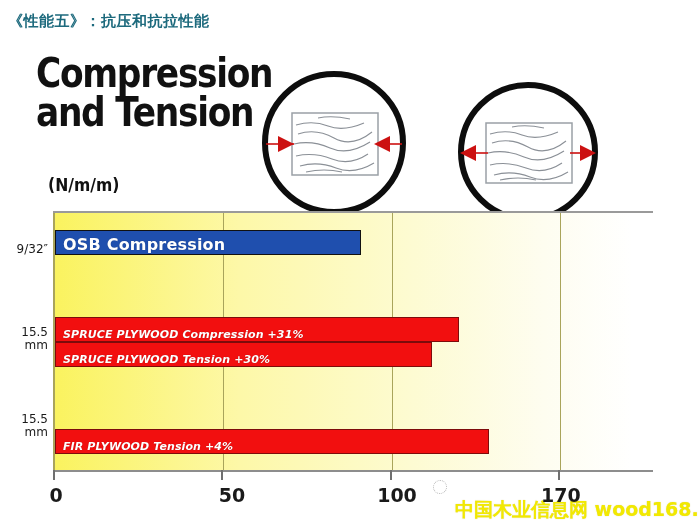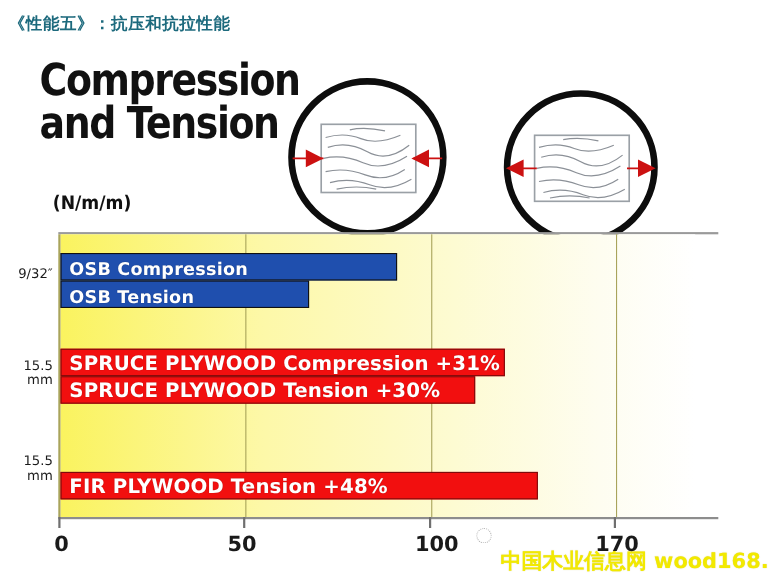--- a/index.html
+++ b/index.html
@@ -75,21 +75,21 @@
   }
   .bar.blue{background:#1f4fae;}
   .bar.red{background:#f20f0f;border-color:#7d0b0b;}
   .bar-text{
     color:#ffffff;font-weight:bold;
     font-family:"DejaVu Sans","Liberation Sans",sans-serif;
     white-space:nowrap;padding-left:7px;
     text-shadow:0 0 1px rgba(0,0,0,.35);
   }
   .bar.blue .bar-text{font-size:16px;letter-spacing:.2px;}
-  .bar.red .bar-text{font-size:18px;letter-spacing:.1px;}
+  .bar.red .bar-text{font-size:11px;letter-spacing:.1px;font-style:italic;}
 
   
   .rowlabel{
     position:absolute;text-align:right;
     font-size:12px;color:#1a1a1a;
     font-family:"DejaVu Sans","Liberation Sans",sans-serif;
     line-height:1.05;
   }
   .rowlabel .unit2{display:block;}
 
@@ -167,31 +167,28 @@
   <div class="axis-line axis-top"></div>
   <div class="axis-line axis-bottom"></div>
 
   <div class="plot" id="plot">
       <div class="gridline" style="left: 168.314px;"></div>
       <div class="gridline" style="left: 336.628px;"></div>
       <div class="gridline" style="left: 504.942px;"></div>
       <div class="bar blue" style="top: 17px; height: 25px; width: 306.331px;">
         <span class="bar-text">OSB Compression</span>
       </div>
-      <div class="bar blue" style="top: 42px; height: 25px; width: 225.541px;">
-        <span class="bar-text">OSB Tension</span>
-      </div>
       <div class="bar red" style="top: 104px; height: 25px; width: 403.953px;">
         <span class="bar-text">SPRUCE  PLYWOOD  Compression +31%</span>
       </div>
       <div class="bar red" style="top: 129px; height: 25px; width: 377px;">
         <span class="bar-text">SPRUCE PLYWOOD Tension +30%</span>
       </div>
       <div class="bar red" style="top: 216px; height: 25px; width: 434.25px;">
-        <span class="bar-text">FIR PLYWOOD Tension +48%</span>
+        <span class="bar-text">FIR PLYWOOD Tension +4%</span>
       </div>
     </div>
 
   <div class="rowlabel" style="left:0px;top:243px;width:48px;">
     <span>9/32″</span>
   </div>
   <div class="rowlabel" style="left:0px;top:326px;width:48px;">
     <span>15.5</span>
     <span class="unit2">mm</span>
   </div>
@@ -201,18 +198,18 @@
   </div>
 
   <div class="wm-wechat">
     <span class="dot"></span>
   </div>
   <div class="wm-site">中国木业信息网 wood168.net</div>
 
 <div class="tick" style="left: 53px;"></div>
     <div class="xlabel" style="left: 56px;">0</div>
     <div class="tick" style="left: 221.314px;"></div>
-    <div class="xlabel" style="left: 220px;">50</div>
+    <div class="xlabel" style="left: 232px;">50</div>
     <div class="tick" style="left: 389.628px;"></div>
     <div class="xlabel" style="left: 397px;">100</div>
     <div class="tick" style="left: 557.942px;"></div>
     <div class="xlabel" style="left: 560.942px;">170</div>
   </div>
 
 </body></html>

